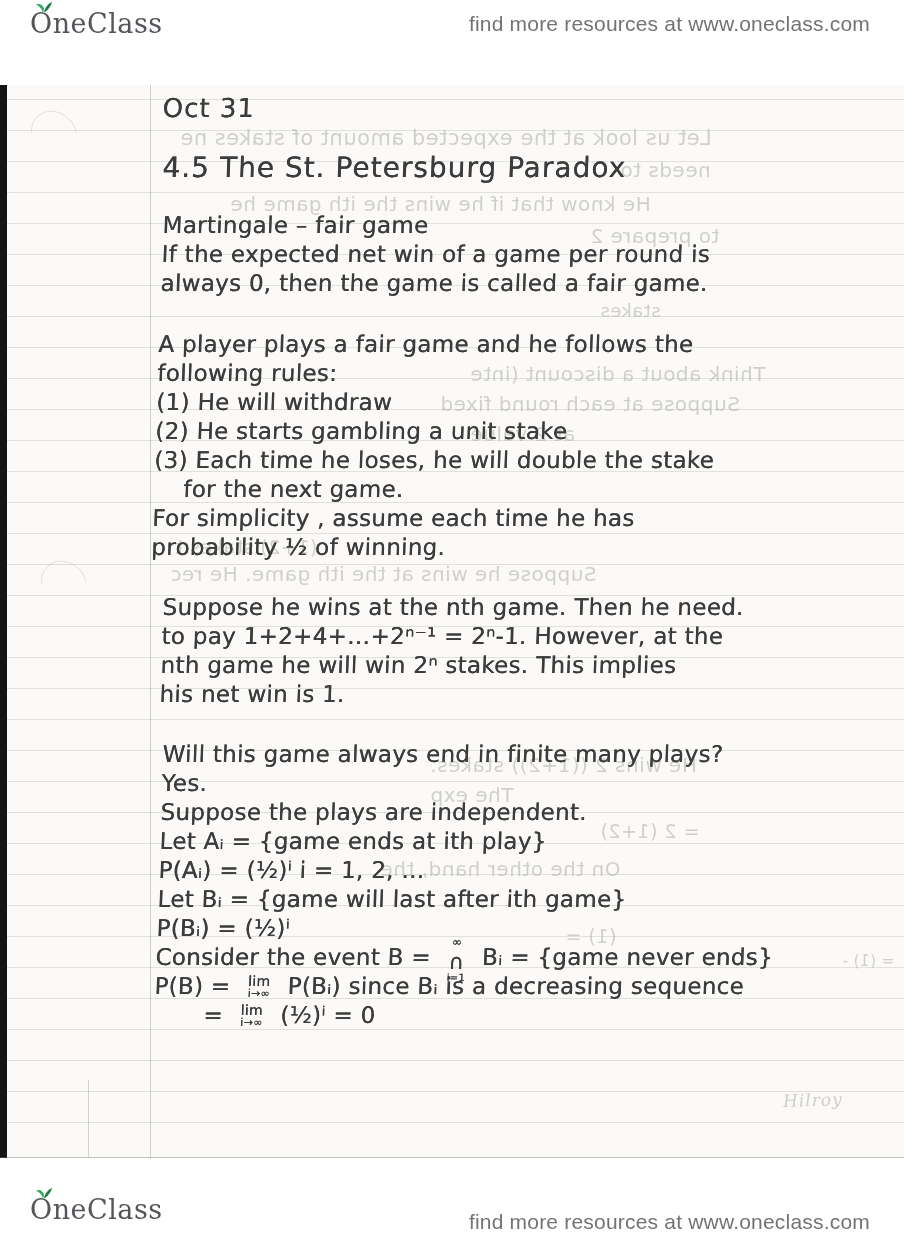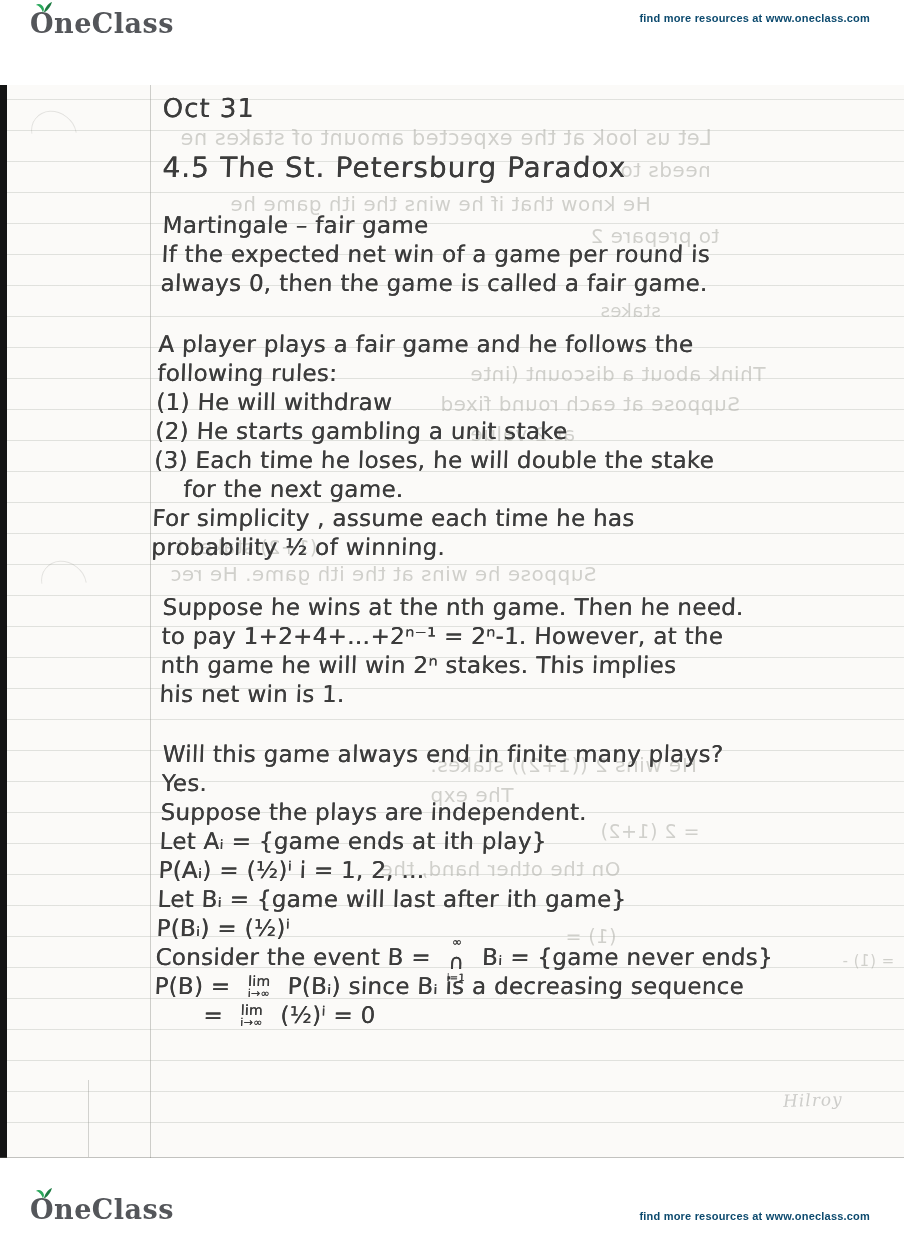--- a/index.html
+++ b/index.html
@@ -1,31 +1,31 @@
 <!DOCTYPE html>
 <html><head>
 <meta charset="utf-8">
 <style>
   html,body{margin:0;padding:0;}
   body{
     width:904px;height:1244px;position:relative;overflow:hidden;
     background:#ffffff;font-family:"Liberation Sans",sans-serif;
   }
   
-  .band{position:absolute;left:0;width:904px;background:#ffffff;font-weight:bold;}
+  .band{position:absolute;left:0;width:904px;background:#ffffff;}
   .band.header{top:0;height:85px;}
   .band.footer{top:1158px;height:86px;}
   .logo{position:absolute;display:flex;align-items:flex-start;color:#54565a;}
   .logo .word{
     font-family:"DejaVu Serif","Liberation Serif",serif;
     font-size:27px;letter-spacing:.5px;color:#54565a;line-height:1;
   }
   .logo .leaf{position:absolute;left:5px;top:-9px;width:18px;height:14px;}
   .tagline{
-    position:absolute;right:34px;font-size:11px;color:#0c4a6e;
+    position:absolute;right:34px;font-size:21px;color:#737373;
     letter-spacing:.2px;white-space:nowrap;
   }
   
   .scan{
     position:absolute;left:0;top:85px;width:904px;height:1073px;
     background:#fbfaf8;
     background-image:repeating-linear-gradient(180deg,
       rgba(0,0,0,0) 0px, rgba(0,0,0,0) 30px,
       rgba(163,166,160,.30) 30px, rgba(163,166,160,.30) 31px);
     background-position:0 -16px;

